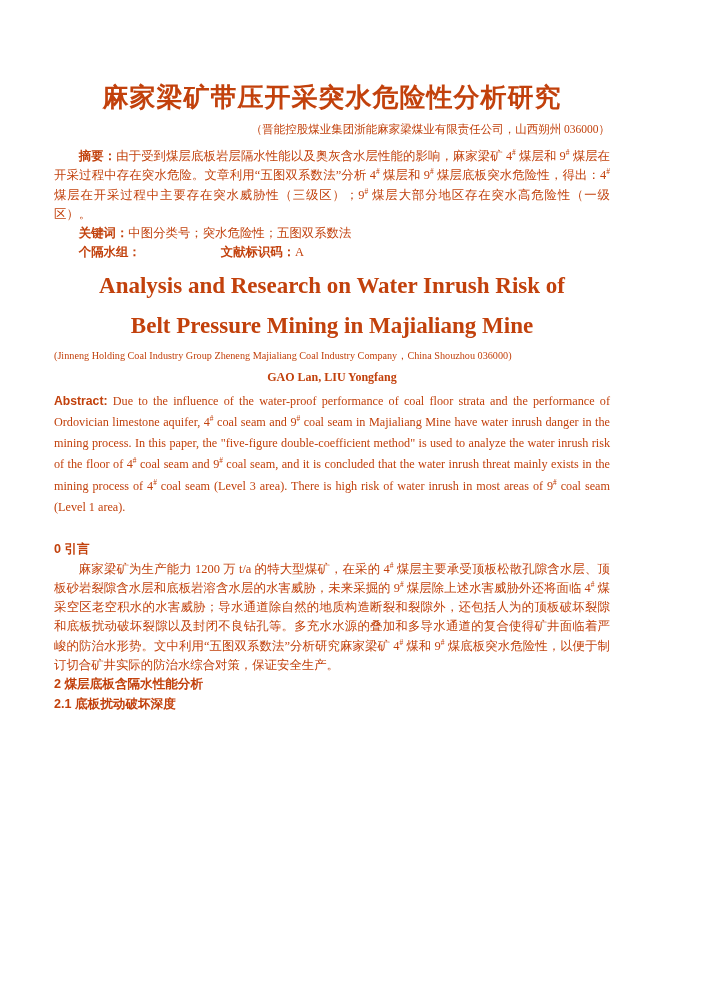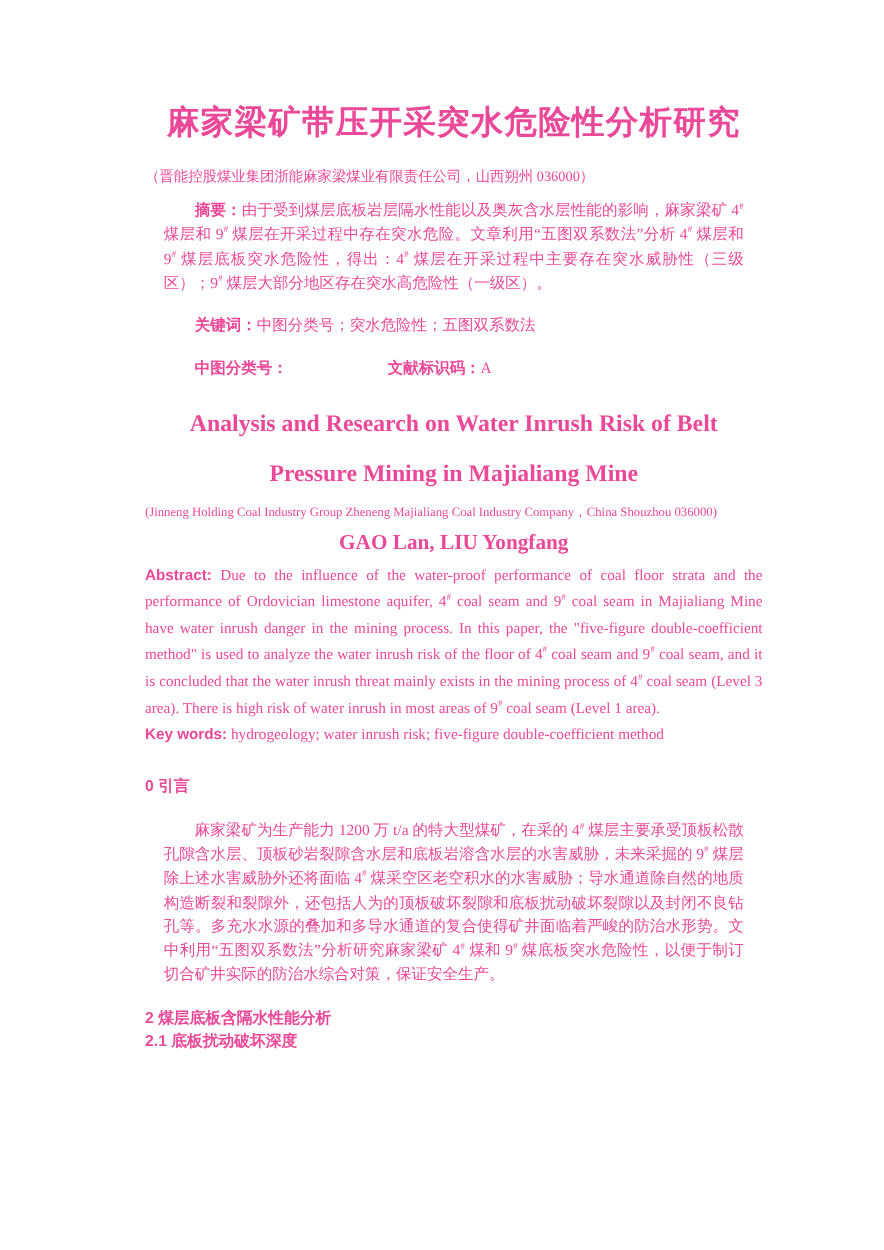--- a/index.html
+++ b/index.html
@@ -6,80 +6,80 @@
     margin: 0;
     padding: 0;
     background: #ffffff;
   }
   .page {
     position: relative;
     width: 707px;
     height: 1000px;
     box-sizing: border-box;
     background: #ffffff;
-    padding: 82px 97px 0 116px;
+    padding: 82px 97px 0 54px;
     font-family: "Liberation Serif", "DejaVu Serif", serif;
-    color: #ec4899;
+    color: #c2410c;
     overflow: hidden;
   }
   sup {
     font-size: 60%;
     vertical-align: super;
     line-height: 0;
   }
   .title-cn {
     font-size: 26px;
     font-weight: bold;
     text-align: center;
     line-height: 32px;
     letter-spacing: 1px;
   }
   .affil-cn {
     font-size: 11.5px;
-    text-align: left;
-    margin-top: 20px;
+    text-align: right;
+    margin-top: 8px;
   }
   .authors-cn {
     font-size: 13px;
     font-weight: bold;
     text-align: center;
     margin-top: 13px;
   }
   .para-cn {
     font-size: 12.4px;
     line-height: 19.3px;
     text-align: justify;
     text-indent: 2em;
-    margin: 15px;
+    margin: 0;
   }
   .abstract-cn-block { margin-top: 10px; }
   .hei {
     font-family: "Liberation Sans", "DejaVu Sans", sans-serif;
     font-weight: bold;
   }
   .clc-gap {
     display: inline-block;
     width: 80px;
   }
   .title-en {
-    font-size: 19px;
+    font-size: 23px;
     font-weight: bold;
     text-align: center;
     line-height: 40px;
     max-width: 500px;
     margin: 3px auto 0;
     font-family: "Liberation Serif", serif;
   }
   .affil-en {
     font-size: 10.2px;
     margin-top: 3px;
     font-family: Liberation Serif, serif;
   }
   .authors-en {
-    font-size: 17px;
+    font-size: 12px;
     font-weight: bold;
     text-align: center;
     margin-top: 7px;
     font-family: "Liberation Serif", serif;
   }
   .para-en {
     font-size: 12.2px;
     line-height: 21.2px;
     text-align: justify;
     margin: 0;
@@ -102,31 +102,30 @@
 
   <div class="title-cn">麻家梁矿带压开采突水危险性分析研究</div>
 
   <div class="affil-cn">（晋能控股煤业集团浙能麻家梁煤业有限责任公司，山西朔州 036000）</div>
 
 
   <p class="para-cn abstract-cn-block"><span class="hei">摘要：</span><span>由于受到煤层底板岩层隔水性能以及奥灰含水层性能的影响，麻家梁矿 4<sup>#</sup> 煤层和 9<sup>#</sup> 煤层在开采过程中存在突水危险。文章利用“五图双系数法”分析 4<sup>#</sup> 煤层和 9<sup>#</sup> 煤层底板突水危险性，得出：4<sup>#</sup> 煤层在开采过程中主要存在突水威胁性（三级区）；9<sup>#</sup> 煤层大部分地区存在突水高危险性（一级区）。</span></p>
 
   <p class="para-cn"><span class="hei">关键词：</span><span>中图分类号；突水危险性；五图双系数法</span></p>
 
-  <p class="para-cn"><span class="hei">中图分类号：</span><span class="clc-gap"></span><span class="hei">文献标识码：</span><span>A</span></p>
+  <p class="para-cn"><span class="hei">个隔水组：</span><span class="clc-gap"></span><span class="hei">文献标识码：</span><span>A</span></p>
 
   <div class="title-en">Analysis and Research on Water Inrush Risk of Belt Pressure Mining in Majialiang Mine</div>
 
   <div class="affil-en">(Jinneng Holding Coal Industry Group Zheneng Majialiang Coal Industry Company，China Shouzhou 036000)</div>
 
   <div class="authors-en">GAO Lan, LIU Yongfang</div>
 
   <p class="para-en abstract-en-block"><span class="hei">Abstract:</span><span> Due to the influence of the water-proof performance of coal floor strata and the performance of Ordovician limestone aquifer, 4<sup>#</sup> coal seam and 9<sup>#</sup> coal seam in Majialiang Mine have water inrush danger in the mining process. In this paper, the "five-figure double-coefficient method" is used to analyze the water inrush risk of the floor of 4<sup>#</sup> coal seam and 9<sup>#</sup> coal seam, and it is concluded that the water inrush threat mainly exists in the mining process of 4<sup>#</sup> coal seam (Level 3 area). There is high risk of water inrush in most areas of 9<sup>#</sup> coal seam (Level 1 area).</span></p>
 
-  <p class="para-en"><span class="hei">Key words:</span><span> hydrogeology; water inrush risk; five-figure double-coefficient method</span></p>
 
   <div class="section">
     <div class="sec-heading first-heading">0 引言</div>
     <p class="para-cn">麻家梁矿为生产能力 1200 万 t/a 的特大型煤矿，在采的 4<sup>#</sup> 煤层主要承受顶板松散孔隙含水层、顶板砂岩裂隙含水层和底板岩溶含水层的水害威胁，未来采掘的 9<sup>#</sup> 煤层除上述水害威胁外还将面临 4<sup>#</sup> 煤采空区老空积水的水害威胁；导水通道除自然的地质构造断裂和裂隙外，还包括人为的顶板破坏裂隙和底板扰动破坏裂隙以及封闭不良钻孔等。多充水水源的叠加和多导水通道的复合使得矿井面临着严峻的防治水形势。文中利用“五图双系数法”分析研究麻家梁矿 4<sup>#</sup> 煤和 9<sup>#</sup> 煤底板突水危险性，以便于制订切合矿井实际的防治水综合对策，保证安全生产。</p>
   </div>
 
   <div class="section">
   </div>
 
   <div class="section">

